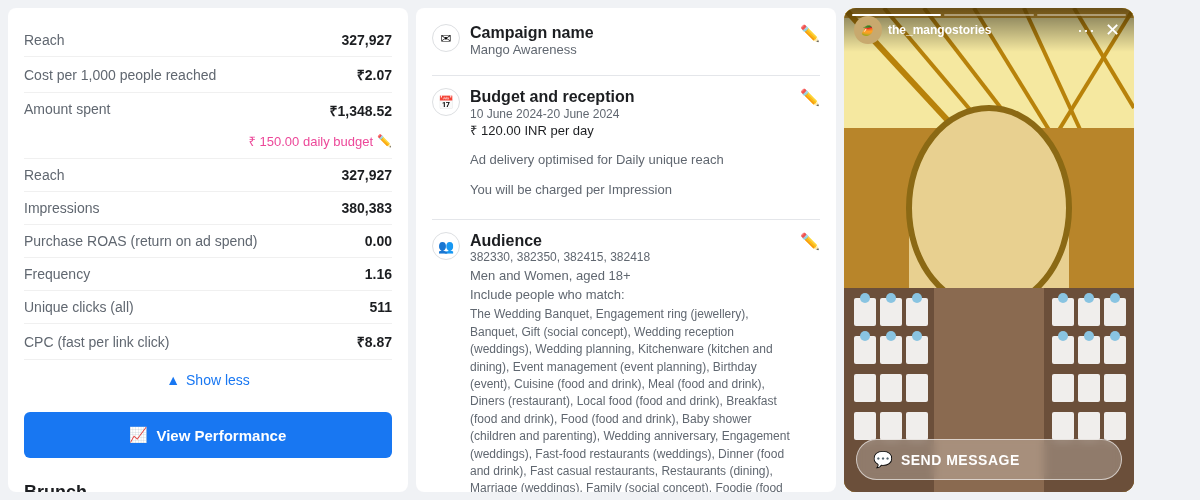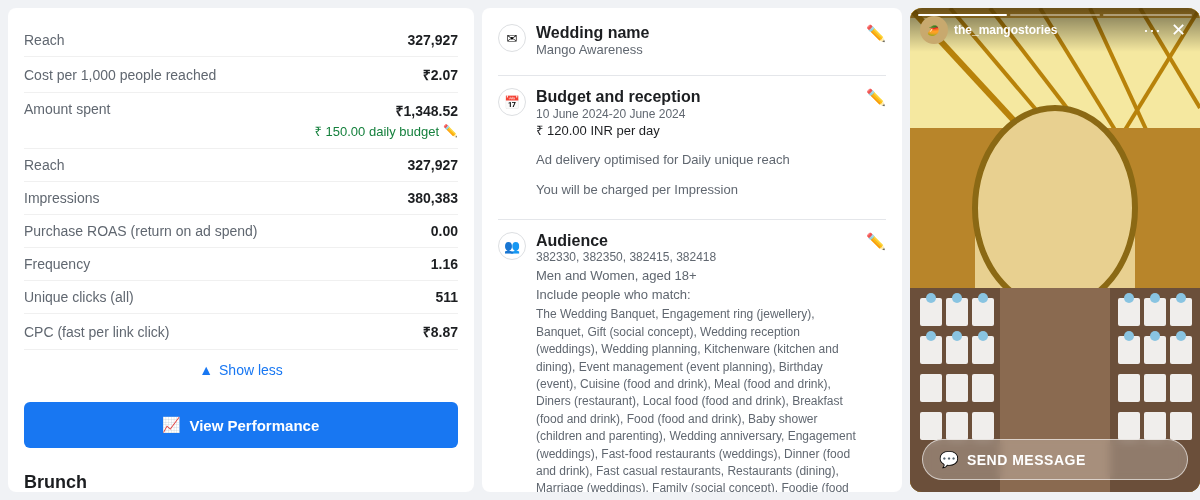--- a/index.html
+++ b/index.html
@@ -7,21 +7,21 @@
       font-family: -apple-system, BlinkMacSystemFont, 'Segoe UI', Arial, sans-serif;
       background: #f0f2f5;
       display: flex;
       width: 1200px;
       height: 500px;
       overflow: hidden;
     }
 
     
     .left-panel {
-      width: 466px;
+      width: 400px;
       background: #ffffff;
       border-radius: 8px;
       margin: 8px;
       padding: 16px;
       overflow-y: auto;
       flex-shrink: 0;
     }
 
     .metric-row {
       display: flex;
@@ -38,23 +38,23 @@
       font-size: 14px;
     }
 
     .metric-value {
       font-weight: 600;
       font-size: 14px;
       color: #1c1e21;
     }
 
     .budget-link {
-      color: #15803d;
+      color: #ec4899;
       font-size: 13px;
-      margin-top: 2px;
+      margin-top: 12px;
       display: flex;
       align-items: center;
       gap: 4px;
       justify-content: flex-end;
     }
 
     .show-less-btn {
       display: flex;
       align-items: center;
       justify-content: center;
@@ -377,21 +377,21 @@
 </div>
 
 <div class="middle-panel">
 
   <div class="section-block">
     <div class="row-flex section-header">
       <div class="section-icon">
         <span>✉</span>
       </div>
       <div>
-        <div class="section-title">Wedding name</div>
+        <div class="section-title">Campaign name</div>
         <div class="section-subtitle">Mango Awareness</div>
       </div>
       <button class="section-edit-btn">✏️</button>
     </div>
   </div>
 
   <hr class="divider">
 
   <div class="section-block">
     <div class="row-flex section-header">

